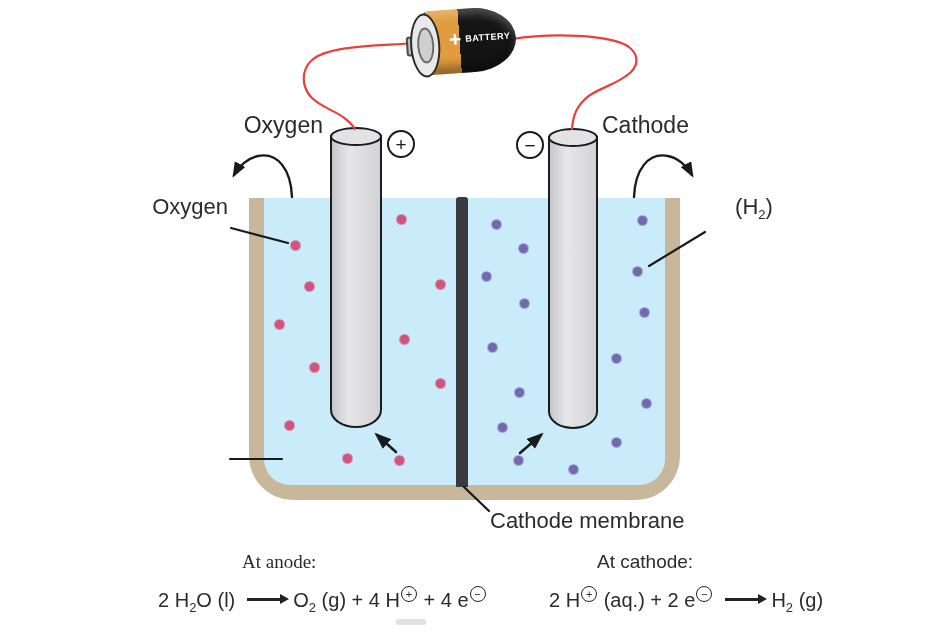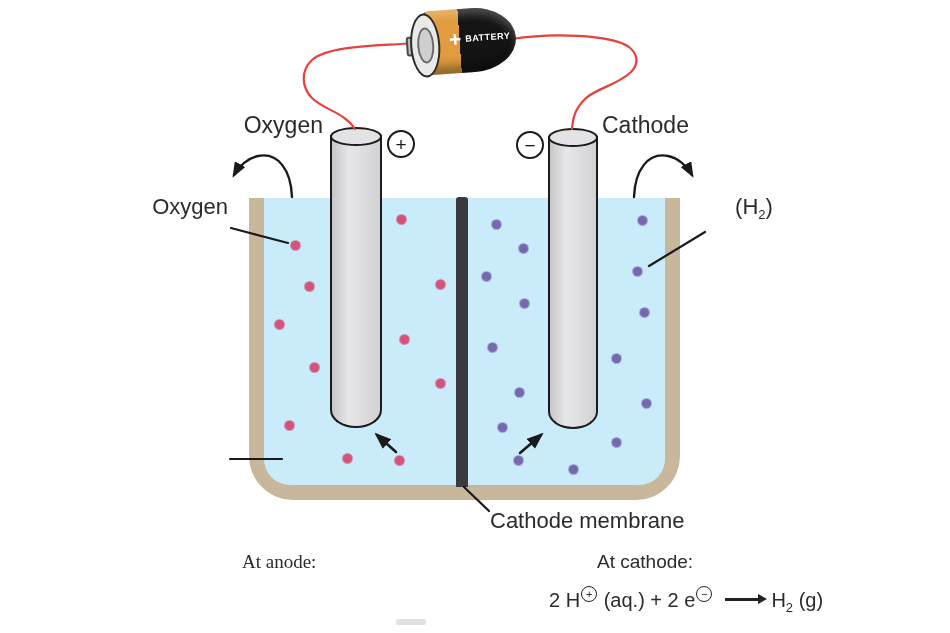--- a/index.html
+++ b/index.html
@@ -187,17 +187,18 @@
   <div class="lbl" id="oxygen-label">
     <div>Oxygen</div>
   </div>
   <div class="lbl" id="hydrogen-label">
     <div>(H<sub class="f">2</sub>)</div>
   </div>
   <div class="lbl" id="membrane-label">Cathode membrane</div>
 
   <div class="rx-head" id="anode-head">At anode:</div>
   <div class="rx-head" id="cathode-head">At cathode:</div>
+  <div class="rx-eq" id="anode-eq">2 H<sub class="f">2</sub>O (l)<span class="eq-arrow"></span>O<sub class="f">2</sub> (g)  +  4 H<sup class="circ">+</sup> + 4 e<sup class="circ">−</sup></div>
   <div class="rx-eq" id="cathode-eq">2 H<sup class="circ">+</sup> (aq.)  +  2 e<sup class="circ">−</sup><span class="eq-arrow"></span>H<sub class="f">2</sub> (g)</div>
 
   <div id="cut-fragment"></div>
 
 </div>
 
 </body></html>

